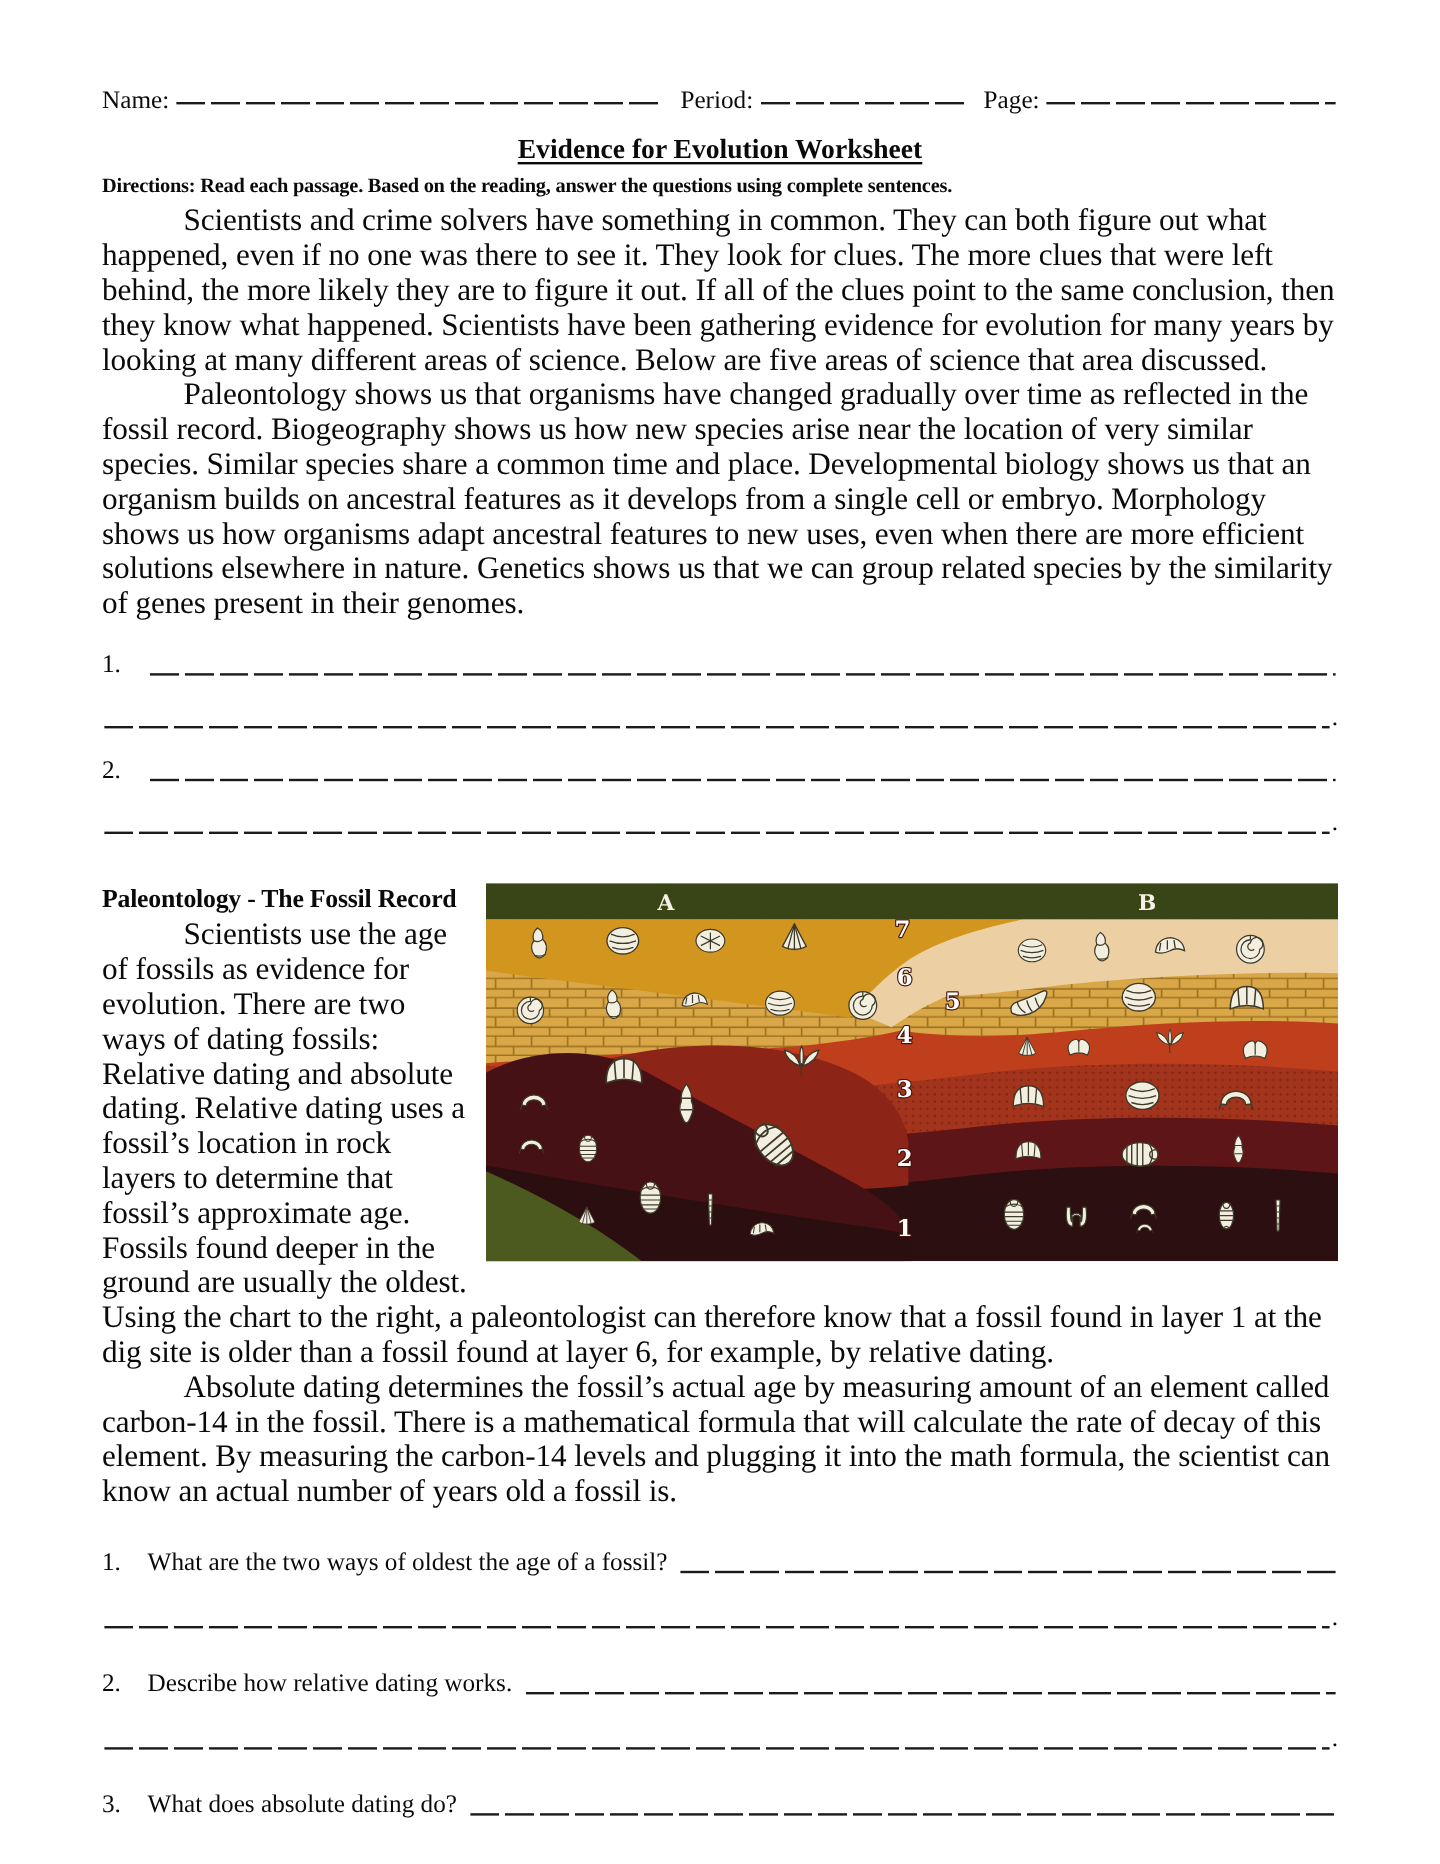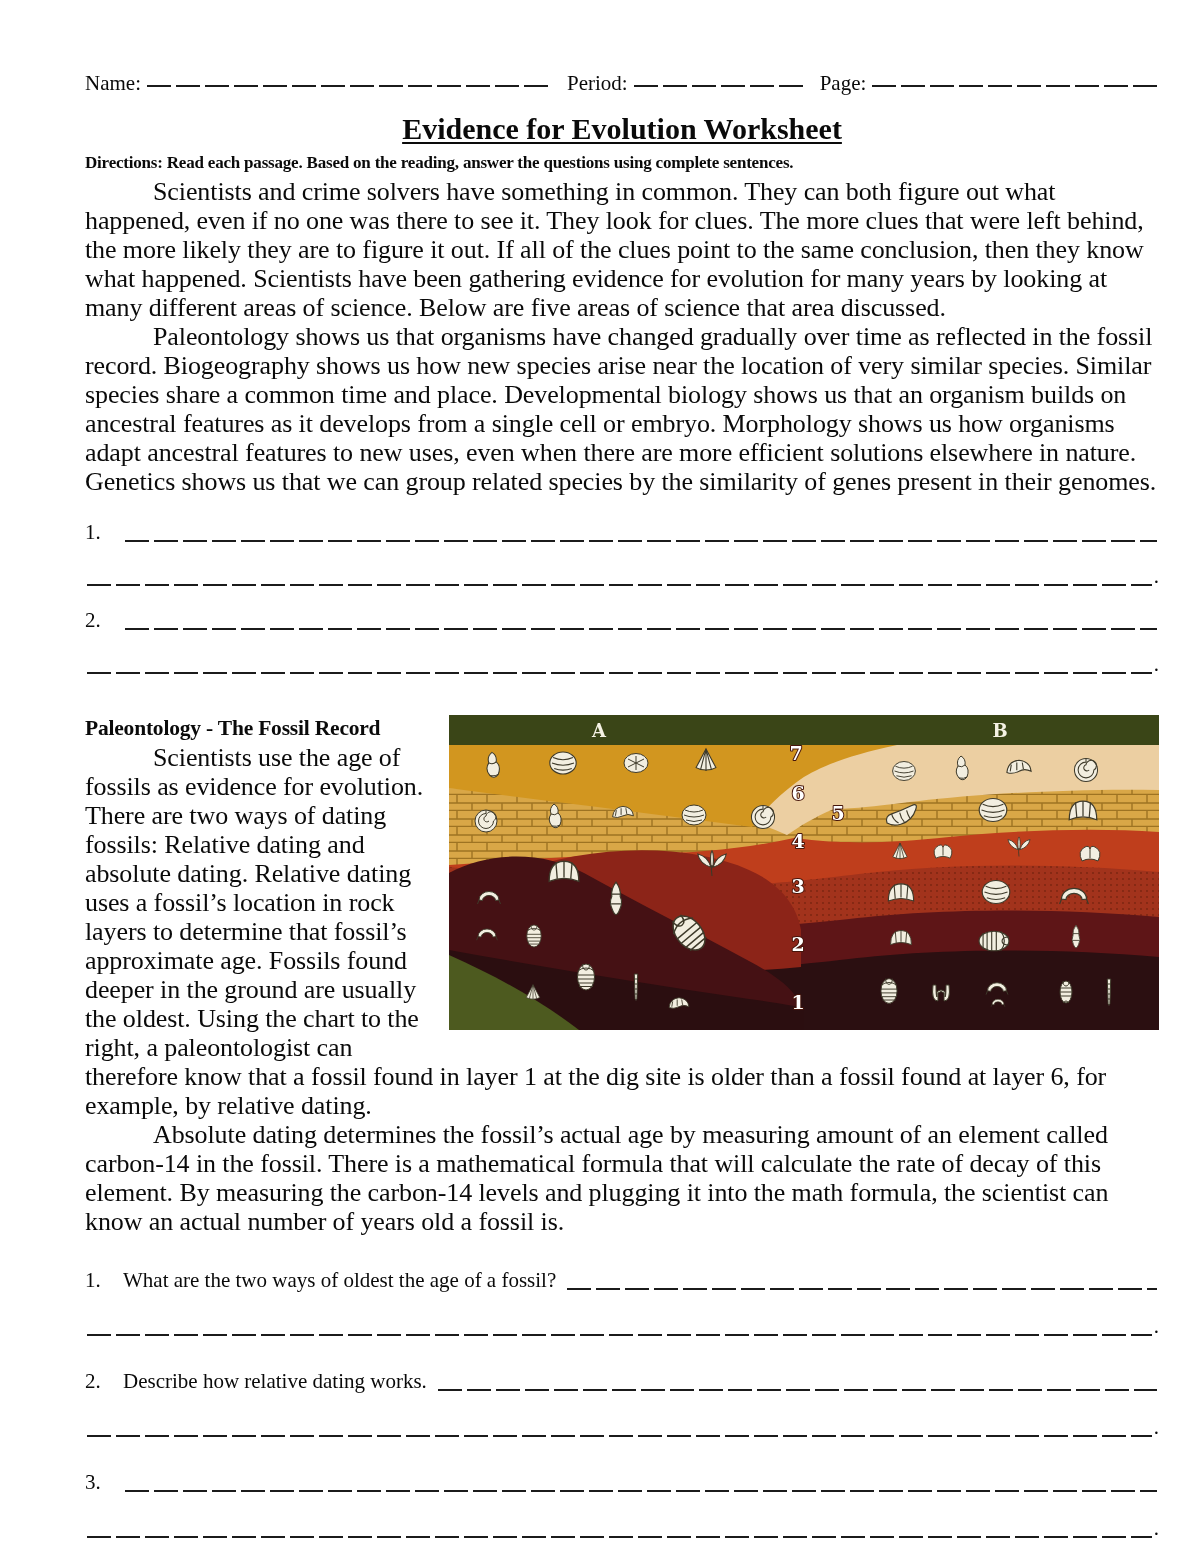--- a/index.html
+++ b/index.html
@@ -1,29 +1,29 @@
 <!DOCTYPE html>
 <html><head>
 <meta charset="utf-8">
 <style>
   html,body{margin:0;padding:0;background:#ffffff;}
   body{width:1200px;height:1553px;font-family:"Liberation Serif","DejaVu Serif",serif;color:#0a0a0a;}
-  .sheet{box-sizing:border-box;width:1200px;height:1553px;padding:68px 41px 0 85px;overflow:hidden;}
+  .sheet{box-sizing:border-box;width:1200px;height:1553px;padding:68px 85px 0 85px;overflow:hidden;}
 
   
   .hdr-row{display:flex;align-items:baseline;font-size:21px;line-height:30px;}
   .hdr-label{white-space:nowrap;}
   .hb{position:relative;display:inline-block;height:22px;}
   .hb::after{content:"";position:absolute;left:6px;right:2px;bottom:3px;height:2px;
     background:repeating-linear-gradient(90deg,#1b1b1b 0 24px,transparent 24px 29px);}
   .hb-name{width:412px;margin-right:14px;}
   .hb-period{width:178px;margin-right:14px;}
   .hb-page{flex:1;}
 
-  .title{margin:14px 0 2px 0;text-align:center;font-size:30px;font-weight:bold;
+  .title{margin:14px 0 2px 0;text-align:center;font-size:23px;font-weight:bold;
     text-decoration:underline;text-decoration-thickness:2px;text-underline-offset:3px;}
   .directions{margin:2px 0 0 0;font-size:17px;font-weight:bold;letter-spacing:-0.2px;line-height:29px;}
 
   .para{margin:0;font-size:26px;line-height:29px;text-indent:68px;letter-spacing:-0.1px;}
 
   
   .qblock{margin-top:22px;}
   .q{font-size:21px;line-height:29px;}
   .qi .q{margin-top:15px;}
   .qs{margin-top:30px;}
@@ -269,20 +269,21 @@
         <span class="q-fill"></span>
       </div>
       <div class="q-cont">
         <span class="q-fill"></span>
         <span class="q-end">.</span>
       </div>
     </div>
     <div class="q">
       <div class="q-row">
         <span class="q-num">3.</span>
+        <span class="q-text">What does absolute dating do?</span>
         <span class="q-fill"></span>
       </div>
       <div class="q-cont">
         <span class="q-fill"></span>
         <span class="q-end">.</span>
       </div>
     </div>
     <div class="q">
       <div class="q-row">
         <span class="q-num">4.</span>

